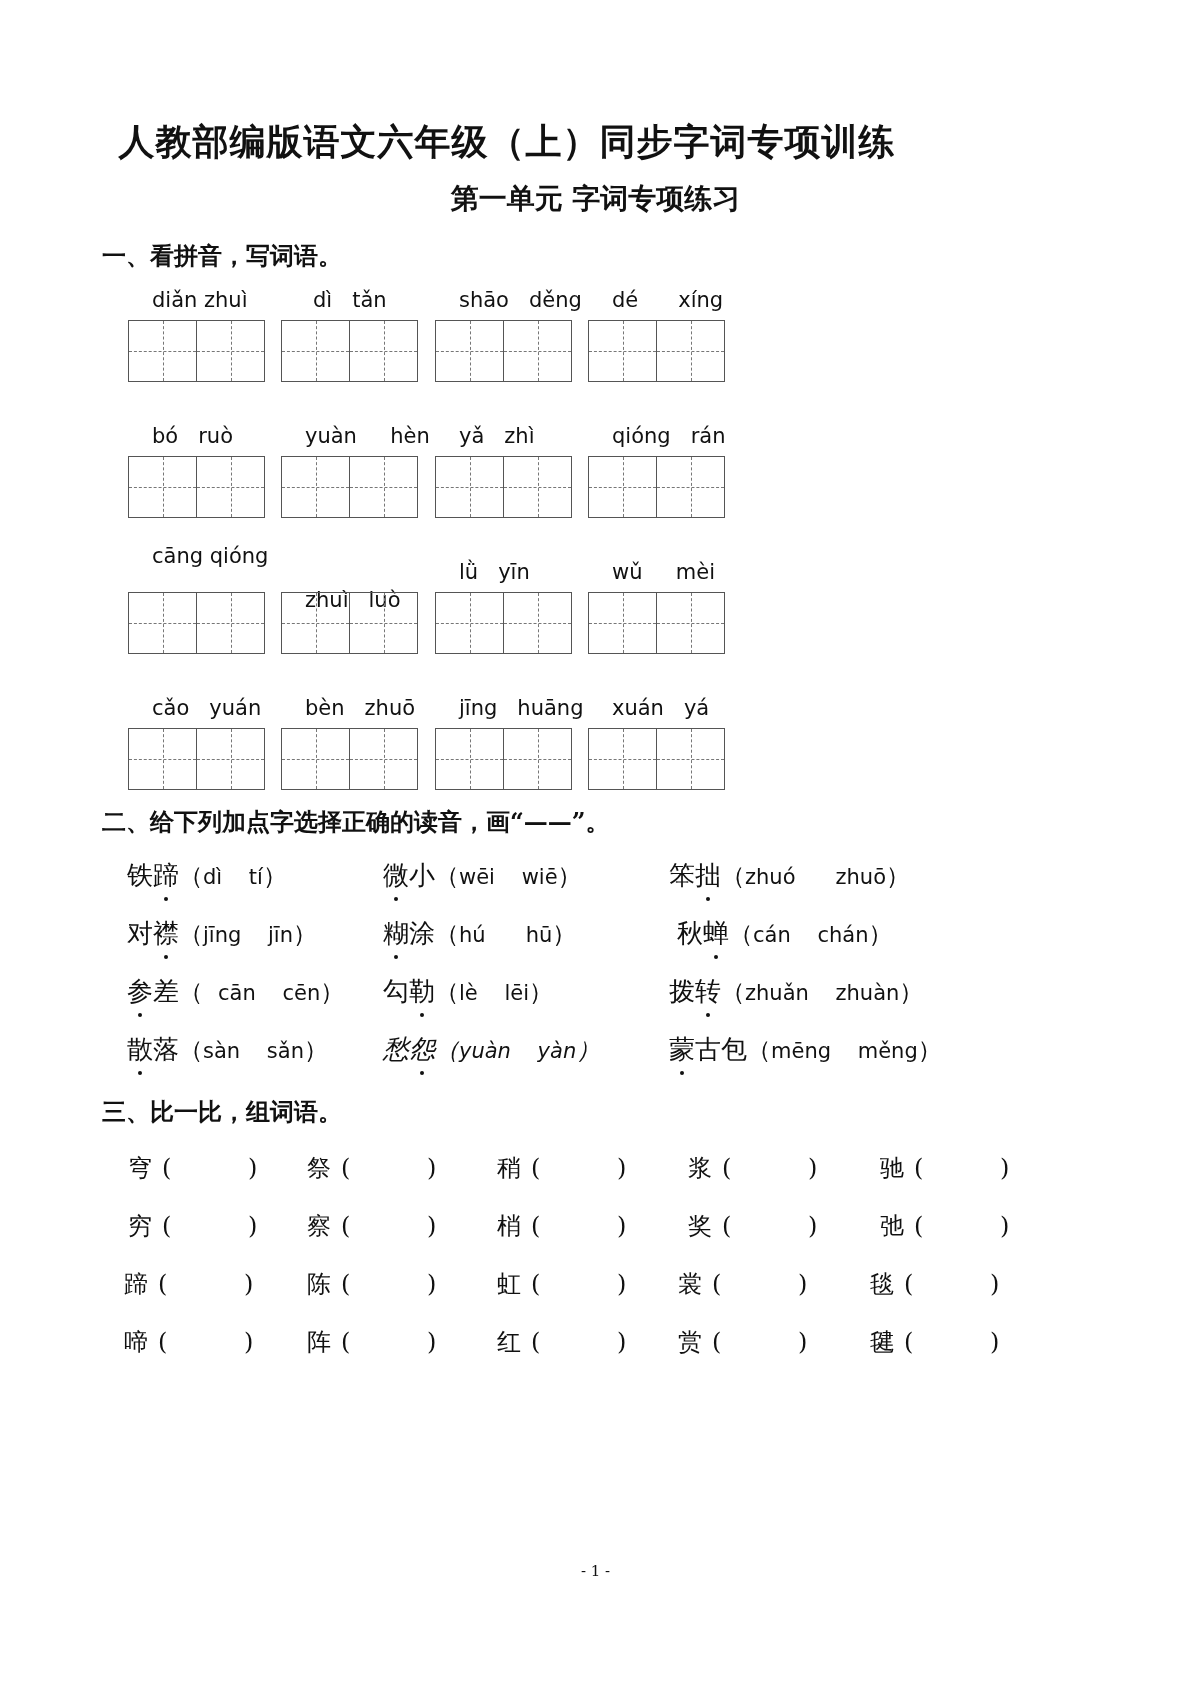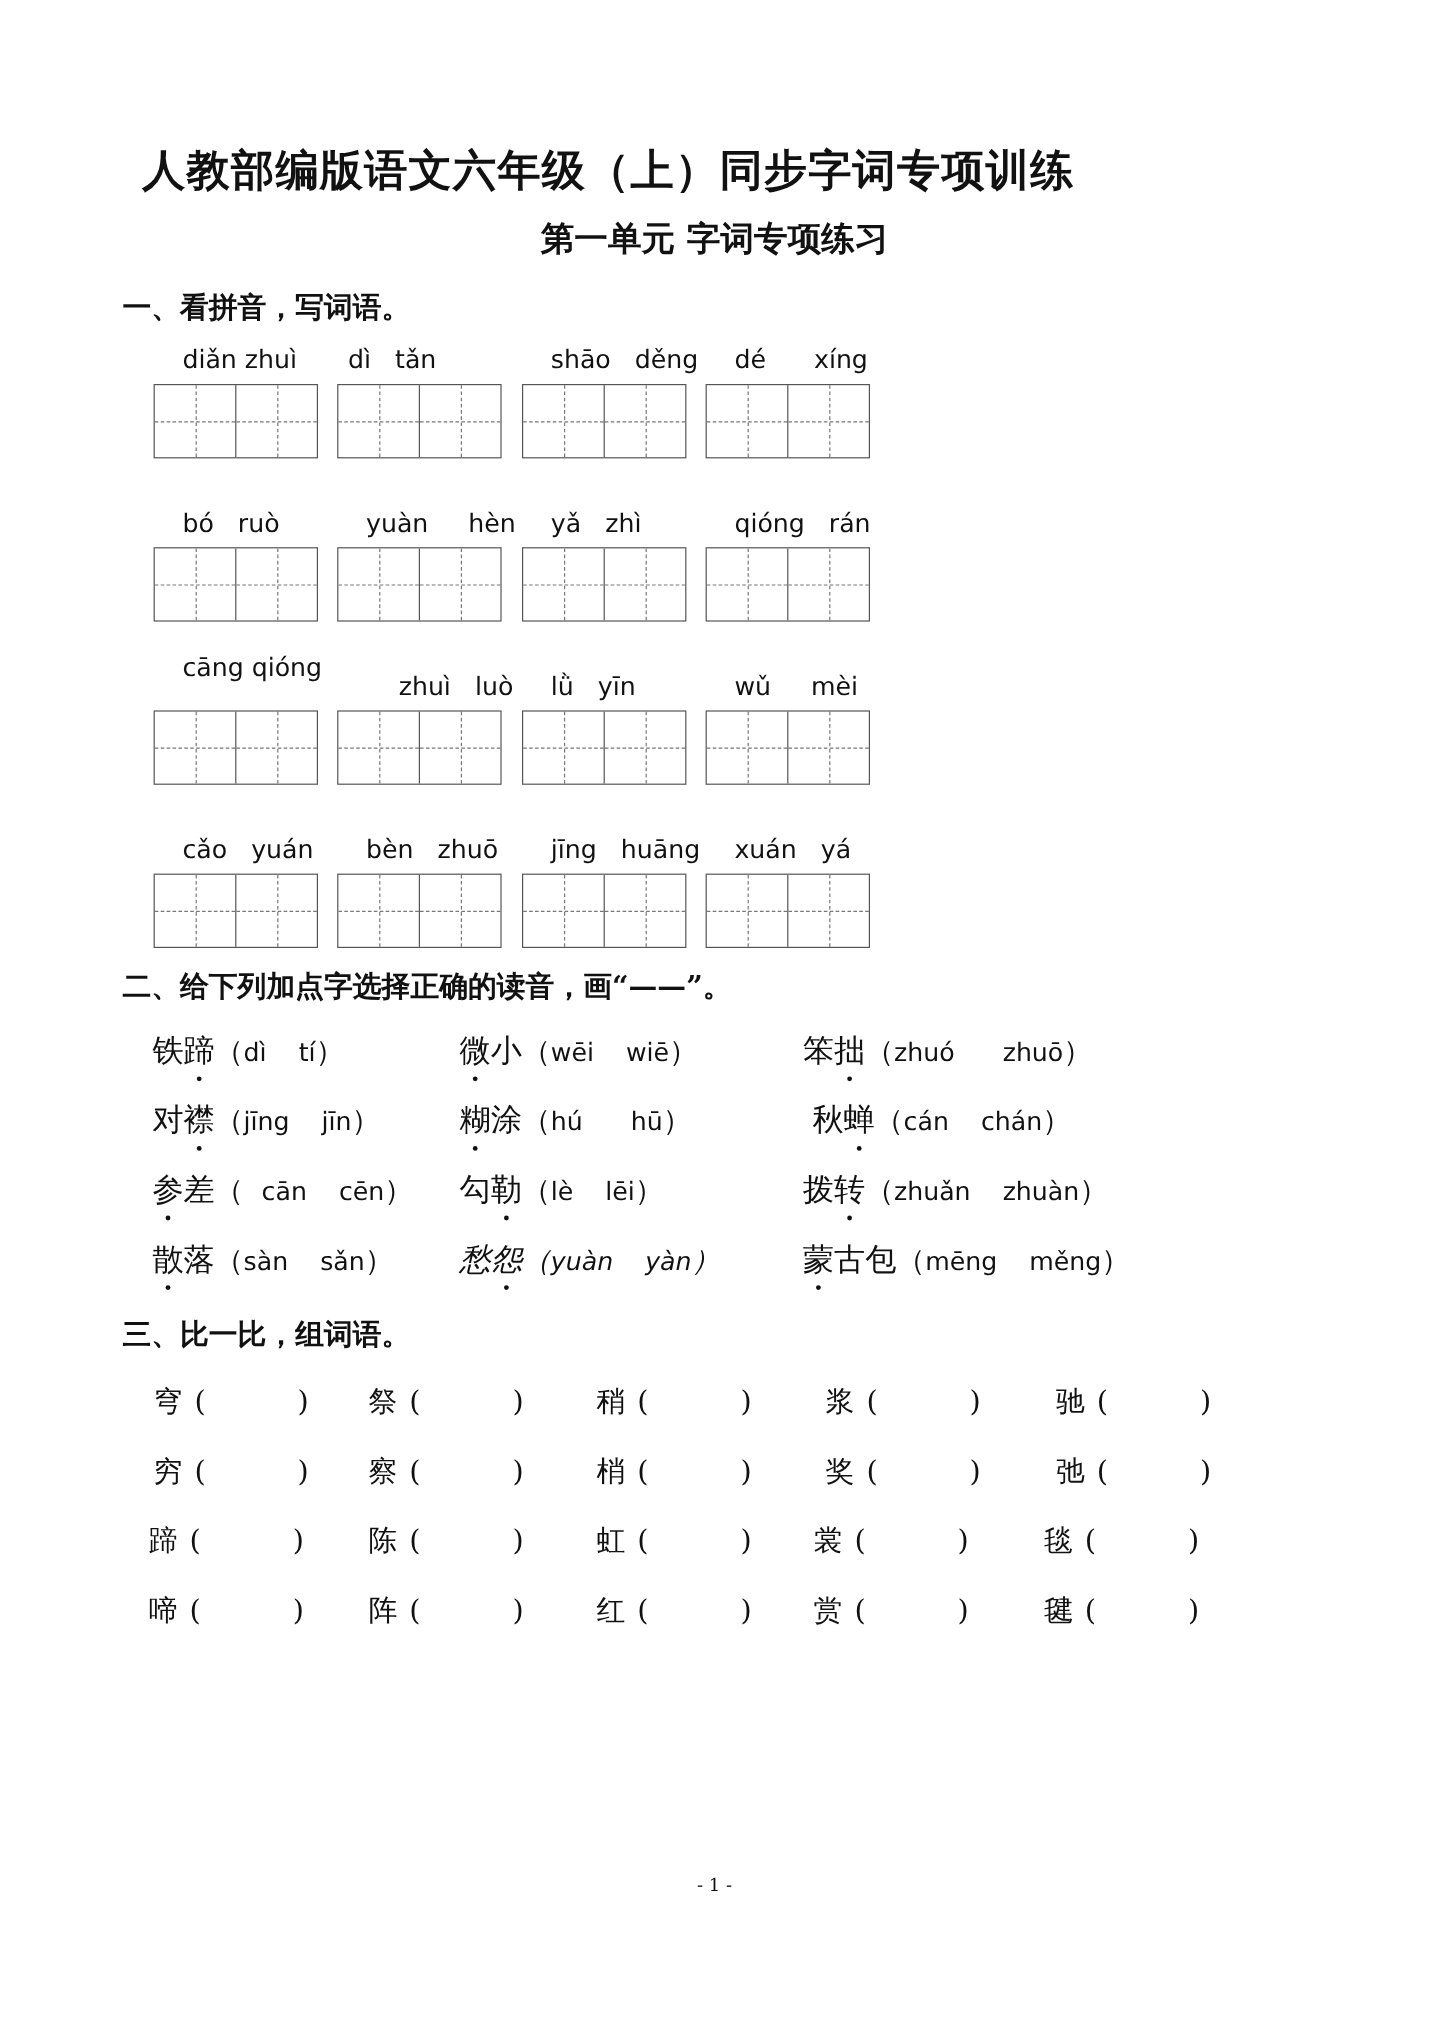--- a/index.html
+++ b/index.html
@@ -41,21 +41,21 @@
 <div class="abs subtitle">第一单元 字词专项练习</div>
 
 <div class="abs section-heading" style="top:240px;">一、看拼音，写词语。</div>
 
 <div id="s1">
     <div class="pinyin" style="left: 152px; top: 288px; width: 150px; white-space: pre;">diǎn zhuì</div>
     <div class="grid-pair" style="left: 128px; top: 320px;">
       <div class="cell"></div>
       <div class="cell"></div>
     </div>
-    <div class="pinyin" style="left: 290px; top: 288px; width: 150px; white-space: pre;">dì   tǎn</div>
+    <div class="pinyin" style="left: 313px; top: 288px; width: 150px; white-space: pre;">dì   tǎn</div>
     <div class="grid-pair" style="left: 281px; top: 320px;">
       <div class="cell"></div>
       <div class="cell"></div>
     </div>
     <div class="pinyin" style="left: 459px; top: 288px; width: 150px; white-space: pre;">shāo   děng</div>
     <div class="grid-pair" style="left: 435px; top: 320px;">
       <div class="cell"></div>
       <div class="cell"></div>
     </div>
     <div class="pinyin" style="left: 612px; top: 288px; width: 150px; white-space: pre;">dé      xíng</div>
@@ -81,21 +81,21 @@
     <div class="pinyin" style="left: 612px; top: 424px; width: 150px; white-space: pre;">qióng   rán</div>
     <div class="grid-pair" style="left: 588px; top: 456px;">
       <div class="cell"></div>
       <div class="cell"></div>
     </div>
     <div class="pinyin" style="left: 152px; top: 544px; width: 150px; white-space: pre;">cāng qióng</div>
     <div class="grid-pair" style="left: 128px; top: 592px;">
       <div class="cell"></div>
       <div class="cell"></div>
     </div>
-    <div class="pinyin" style="left: 305px; top: 560px; width: 150px; white-space: pre; text-align: center;">zhuì   luò</div>
+    <div class="pinyin" style="left: 305px; top: 588px; width: 150px; white-space: pre;">zhuì   luò</div>
     <div class="grid-pair" style="left: 281px; top: 592px;">
       <div class="cell"></div>
       <div class="cell"></div>
     </div>
     <div class="pinyin" style="left: 459px; top: 560px; width: 150px; white-space: pre;">lǜ   yīn</div>
     <div class="grid-pair" style="left: 435px; top: 592px;">
       <div class="cell"></div>
       <div class="cell"></div>
     </div>
     <div class="pinyin" style="left: 612px; top: 560px; width: 150px; white-space: pre;">wǔ     mèi</div>

